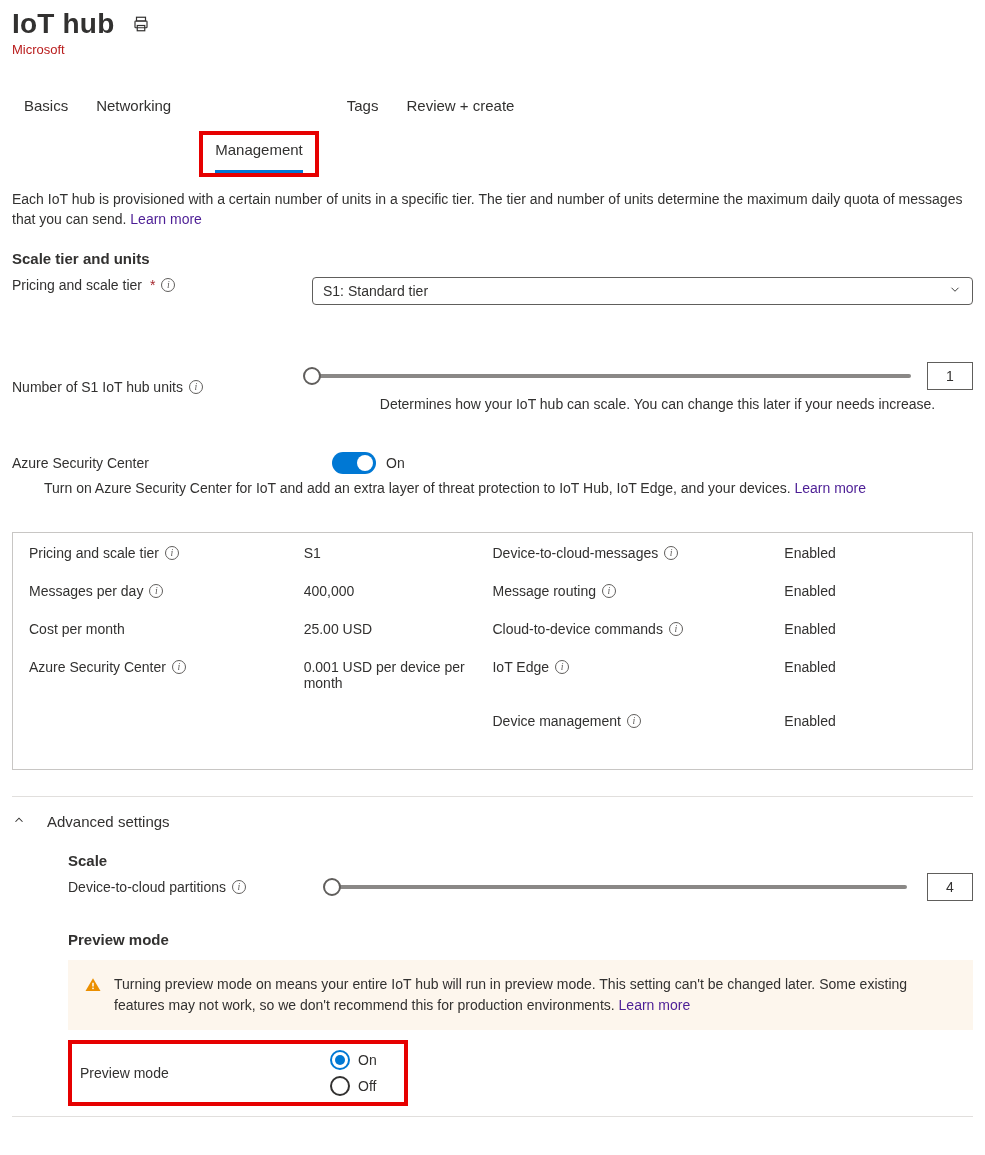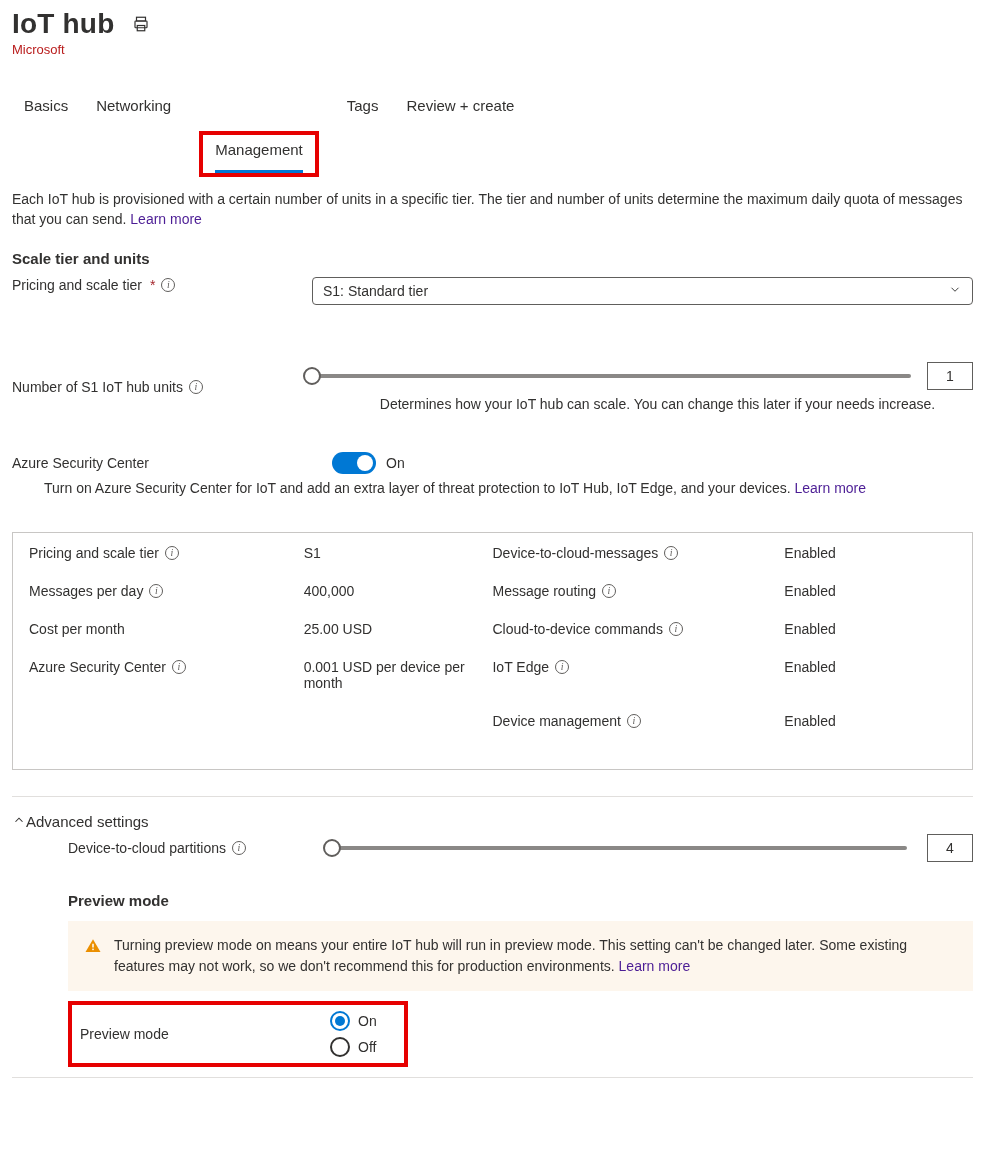--- a/index.html
+++ b/index.html
@@ -57,21 +57,21 @@
 
     
     .summary { border: 1px solid #c8c6c4; margin-top: 36px; padding: 12px 16px 40px 16px; }
     .summary-grid { display: grid; grid-template-columns: 1.6fr 1.1fr 1.7fr 1fr; row-gap: 22px; align-items: start; }
     .summary-grid .lbl { display: flex; align-items: center; gap: 6px; }
     .summary-grid .val { font-size: 14px; }
 
     hr.sep { border: none; border-top: 1px solid #e1dfdd; margin-top: 26px; }
 
     
-    .adv-head { display: flex; align-items: center; gap: 0; margin-top: 16px; cursor: pointer; }
+    .adv-head { display: flex; align-items: center; gap: 21px; margin-top: 16px; cursor: pointer; }
     .adv-head .arr svg { width: 14px; height: 14px; }
     .adv-body { margin-left: 56px; }
     .adv-h { font-weight: 600; margin-top: 22px; font-size: 15px; }
 
     .partitions-row { display: flex; align-items: center; margin-top: 4px; gap: 20px; }
     .partitions-row .plabel { width: 244px; display: flex; align-items: center; gap: 6px; }
 
     
     .warn { background: #fdf6ed; display: flex; gap: 12px; padding: 14px 16px; margin-top: 12px; line-height: 1.5; }
     .warn .tri { width: 18px; height: 18px; flex: none; margin-top: 2px; }
@@ -228,20 +228,21 @@
 <hr class="sep">
 
 <div class="adv-head">
   <span class="arr"><svg viewBox="0 0 24 24" fill="none" stroke="#323130" stroke-width="1.8">
         <polyline points="6 15 12 9 18 15"></polyline>
       </svg></span>
   <span style="font-size:15px;">Advanced settings</span>
 </div>
 
 <div class="adv-body">
+  <div class="adv-h">Scale</div>
 
   <div class="partitions-row">
     <div class="plabel">
       <span>Device-to-cloud partitions</span>
       <span class="info">i</span>
     </div>
     <div class="slider" style="flex:1;">
         <div class="thumb"></div>
       </div>
     <div class="num-box">4</div>

